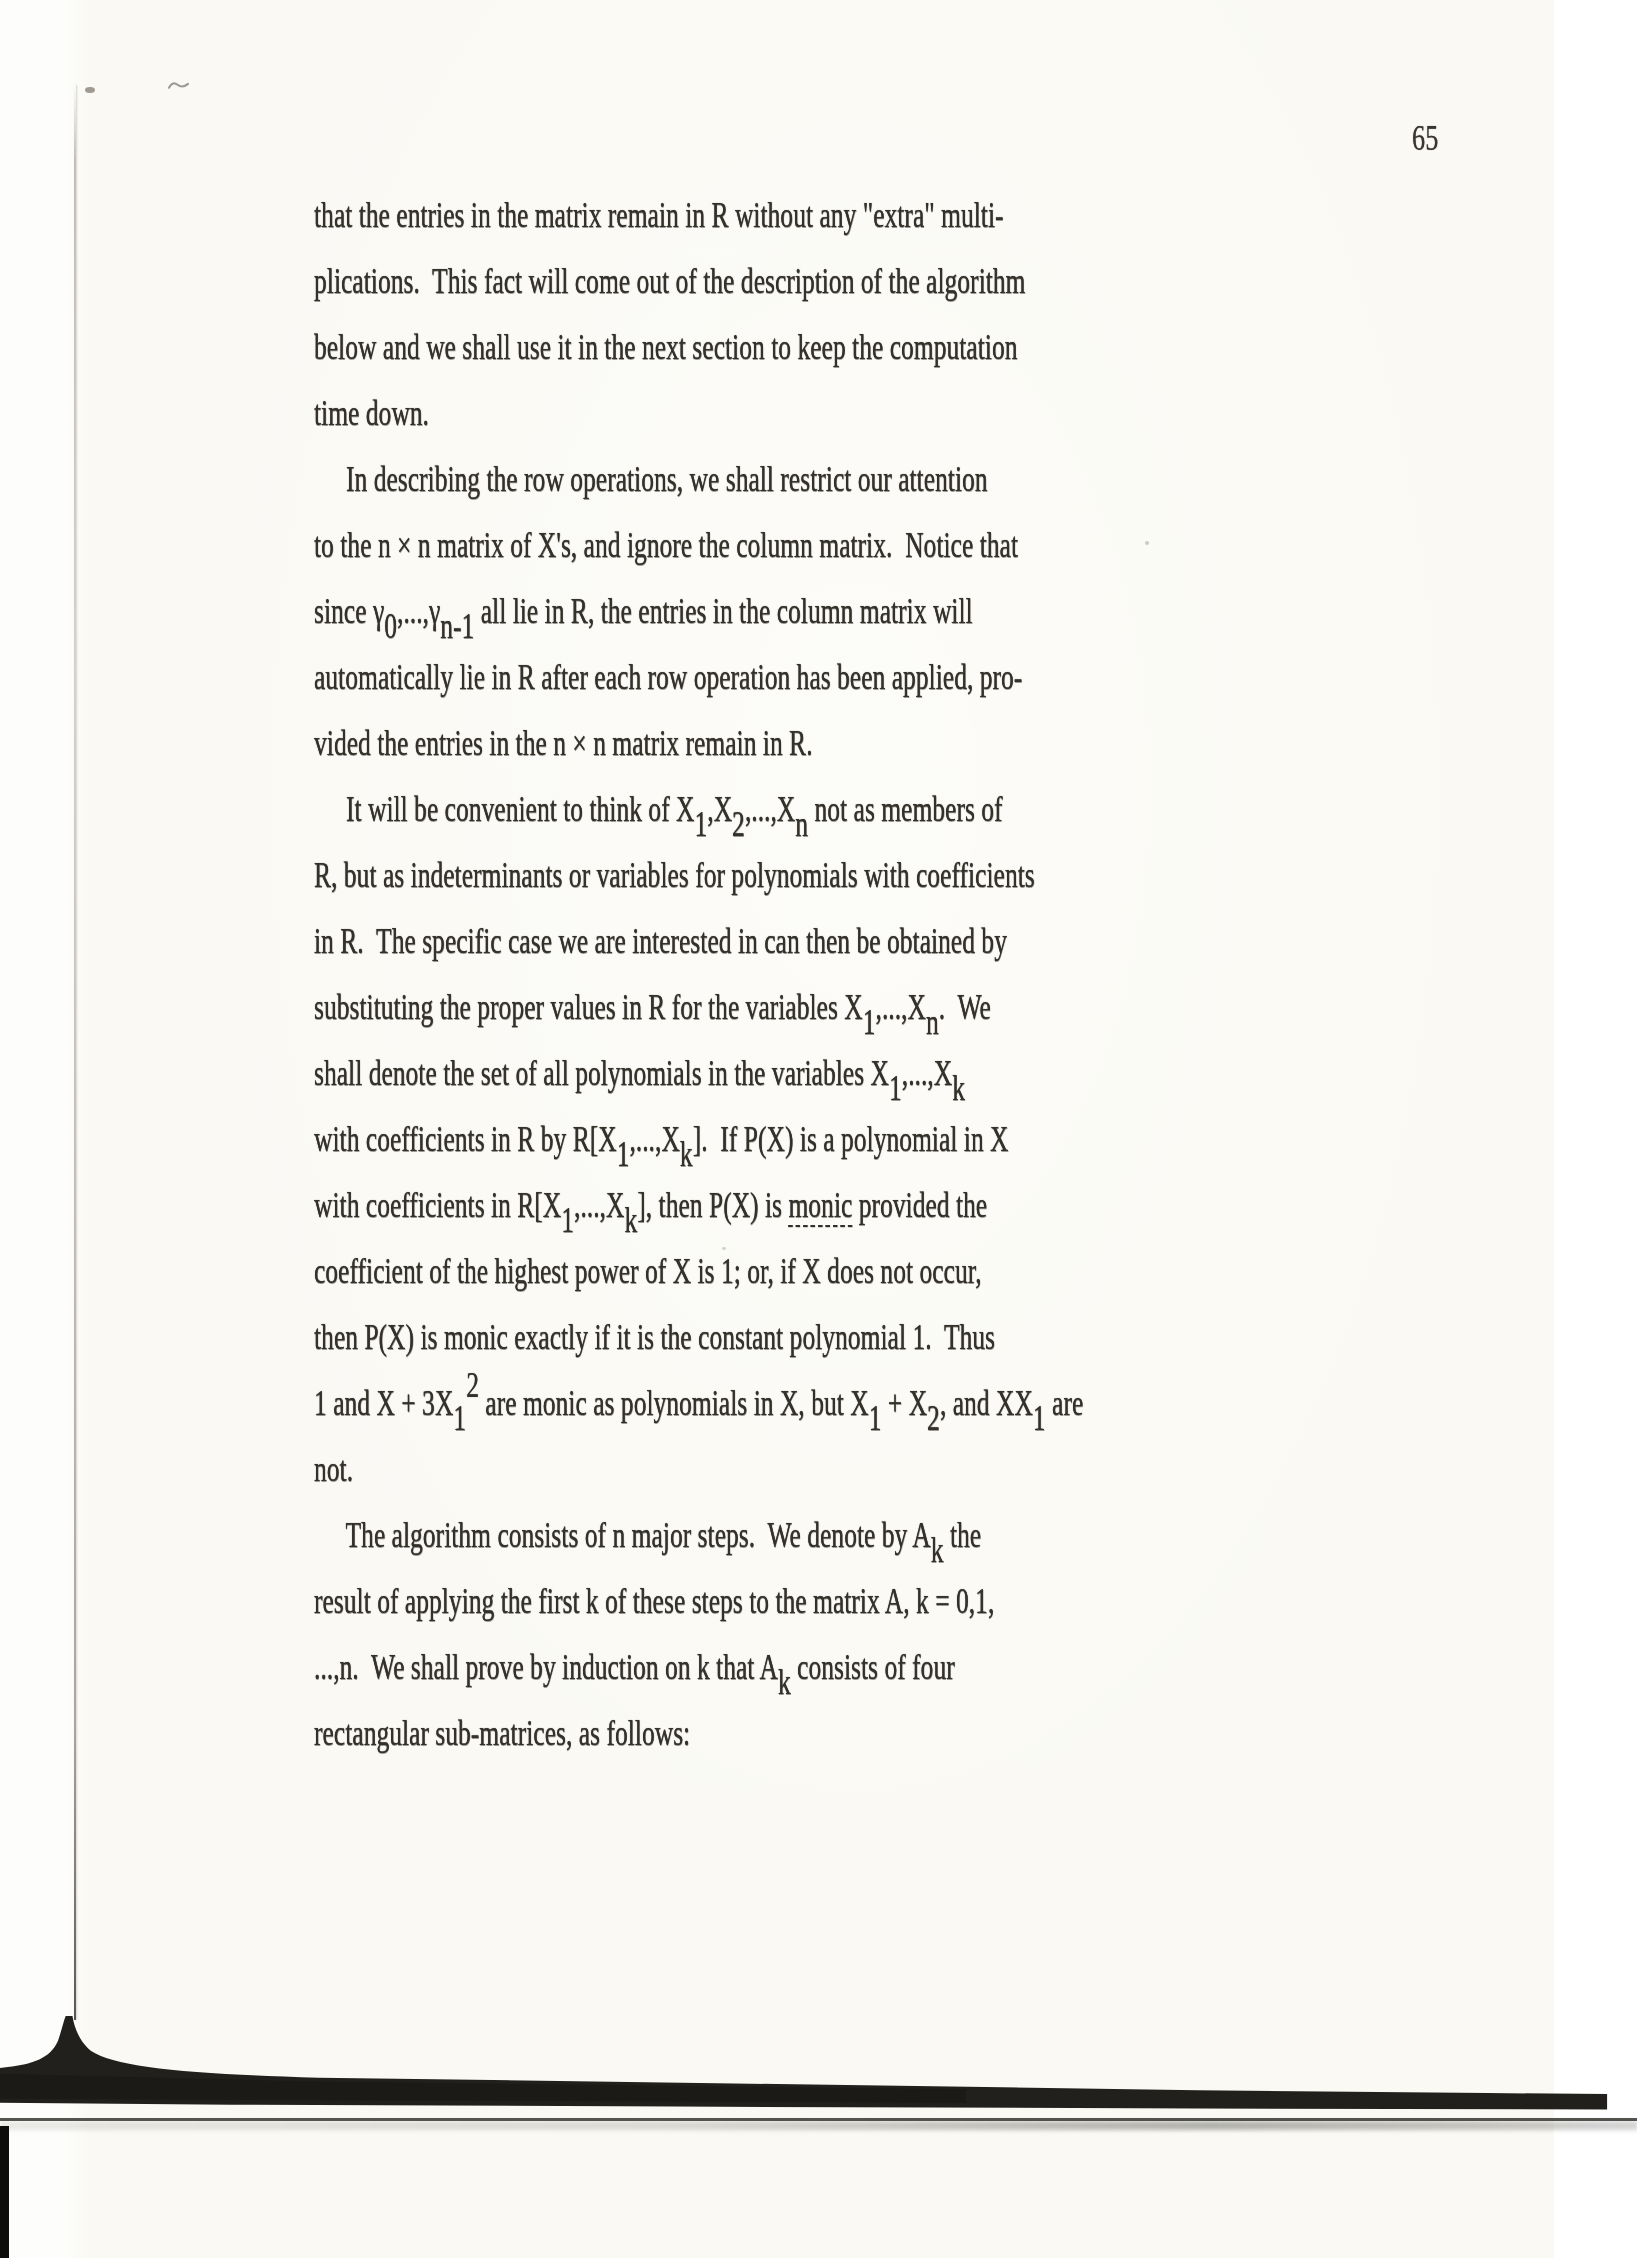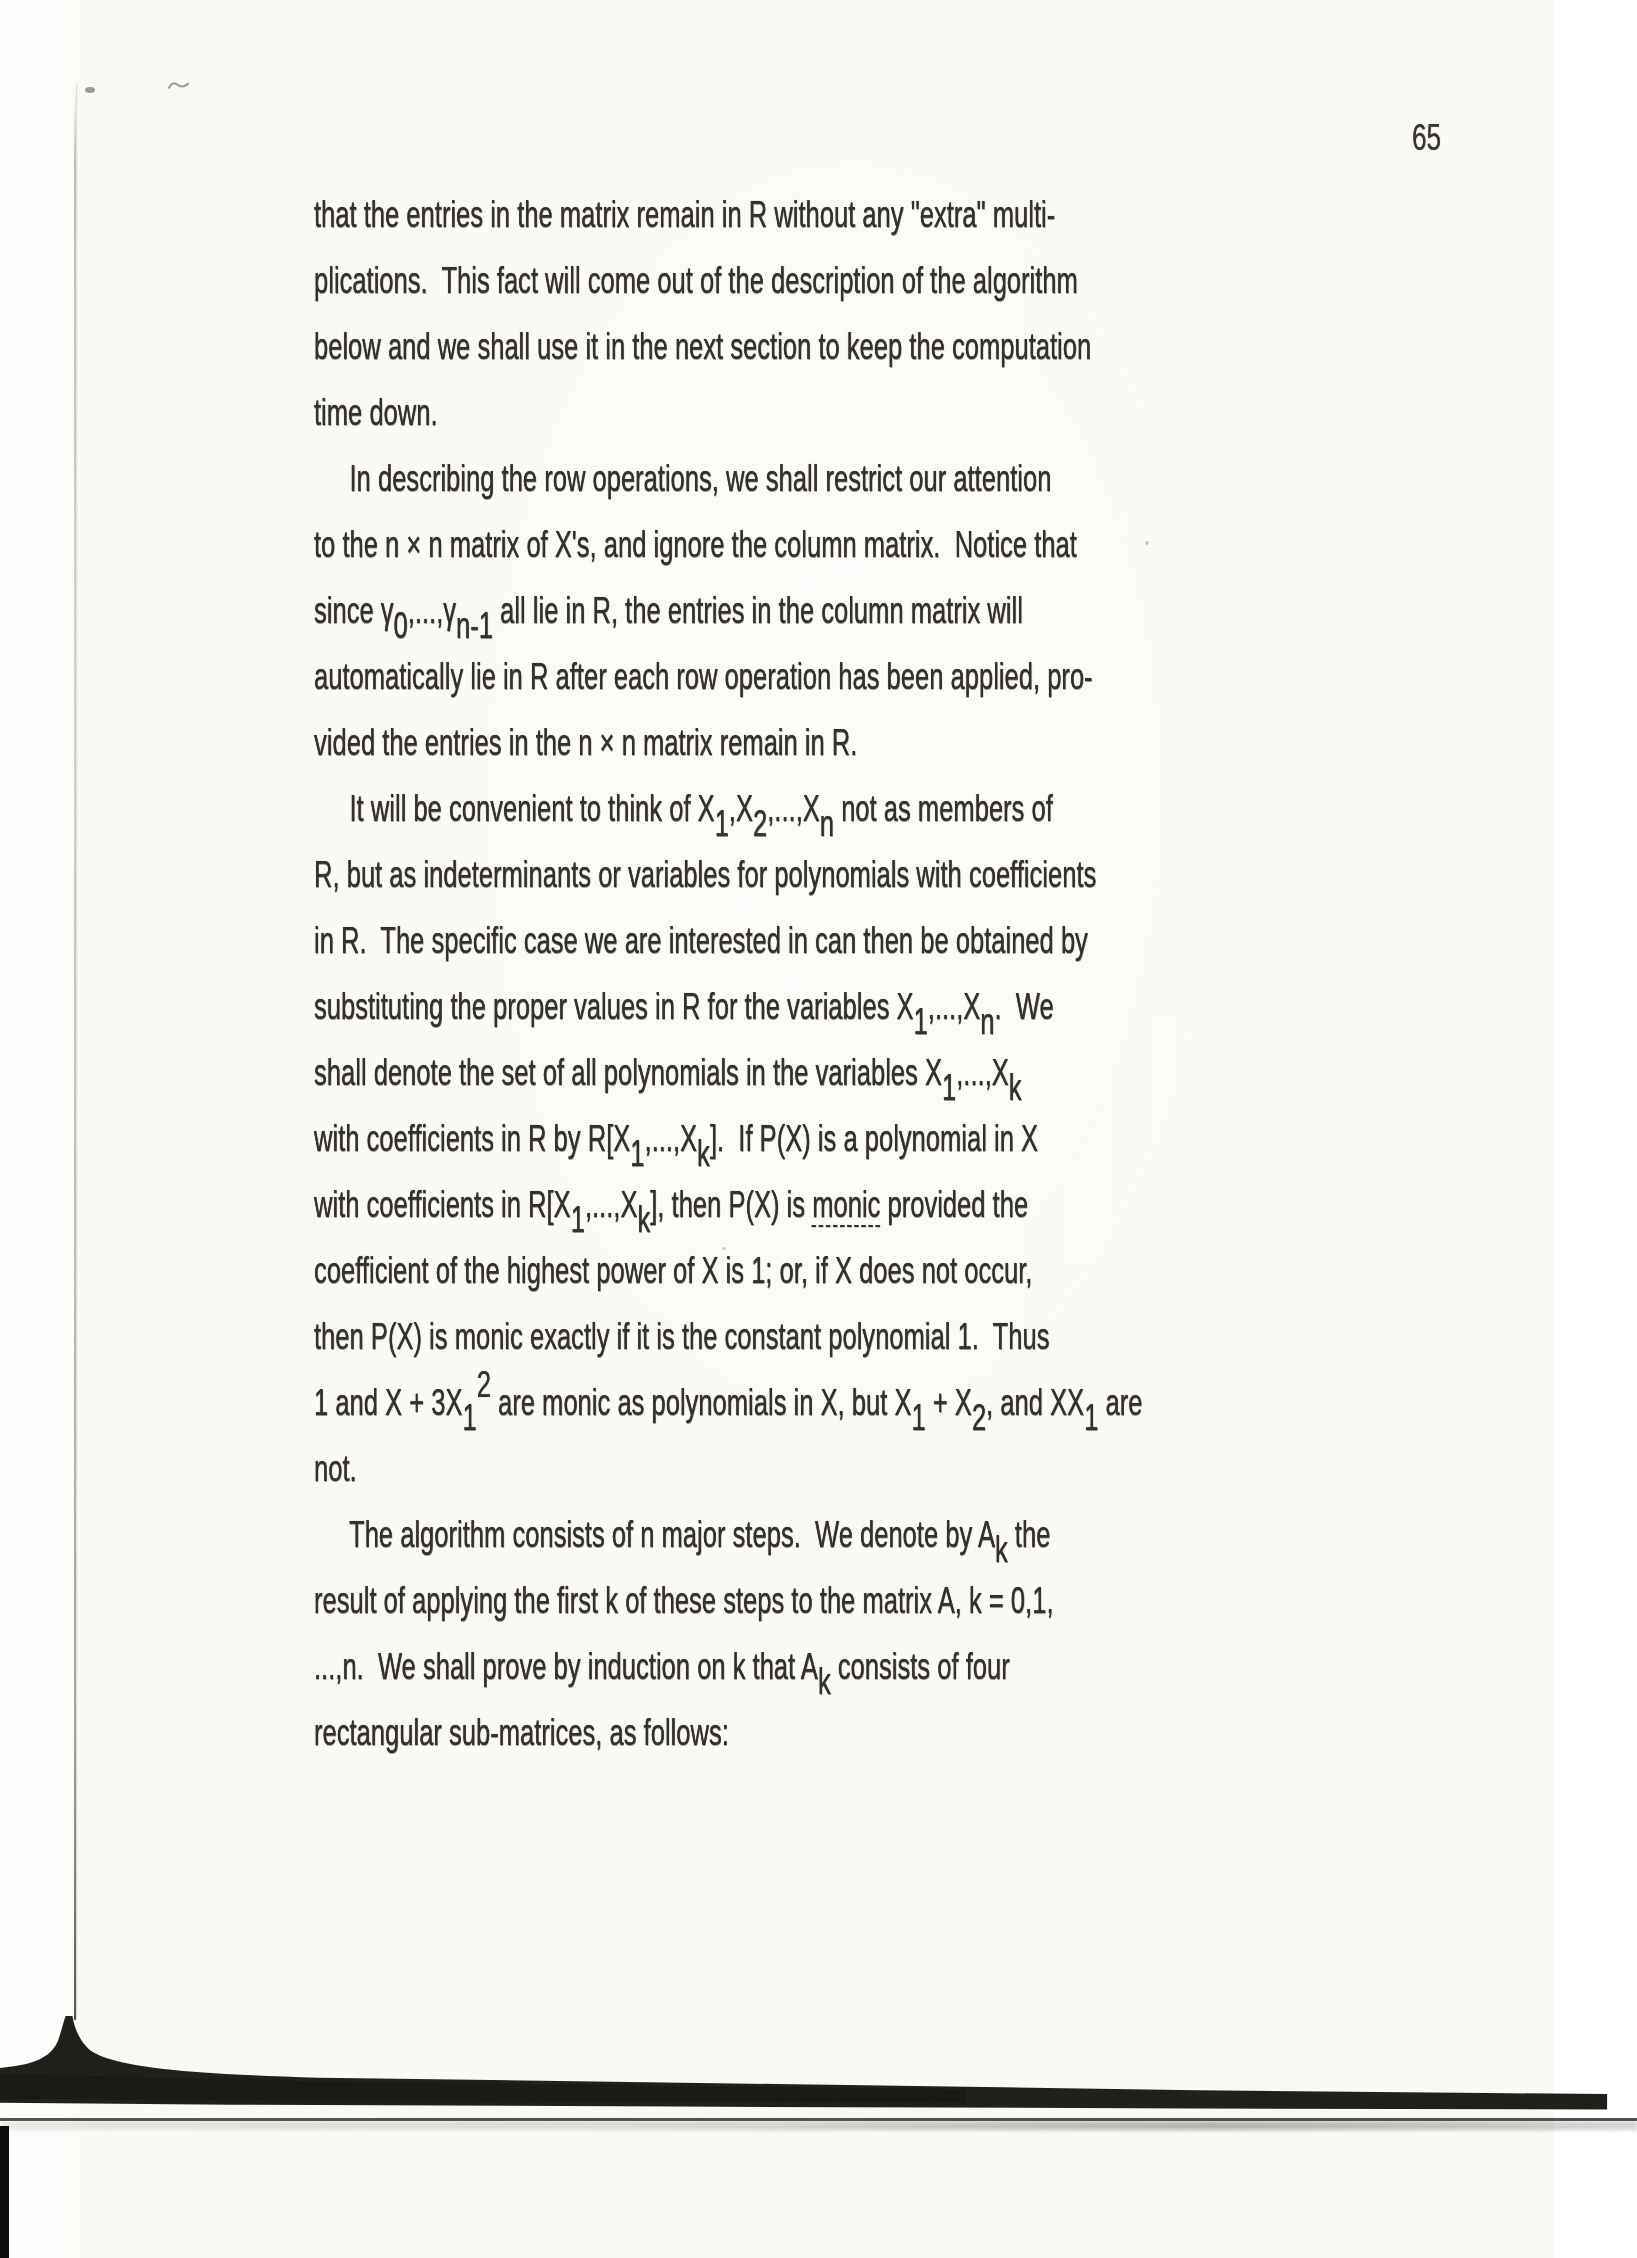--- a/index.html
+++ b/index.html
@@ -10,21 +10,21 @@
     height: 2258px;
     overflow: hidden;
   }
   .page {
     position: relative;
     width: 1554px;
     height: 2258px;
     background:
       radial-gradient(ellipse at 55% 35%, rgba(255,255,255,0.5) 0%, rgba(249,248,243,0) 60%),
       linear-gradient(90deg, #fdfdfb 0px, #fdfdfb 66px, #faf9f4 89px, #faf9f3 100%);
-    font-family: Liberation Sans, sans-serif;
+    font-family: Liberation Serif, serif;
     color: #34302a;
   }
   
   .text-body {
     position: absolute;
     left: 314px;
     top: 182px;
   }
   .line {
     display: block;

